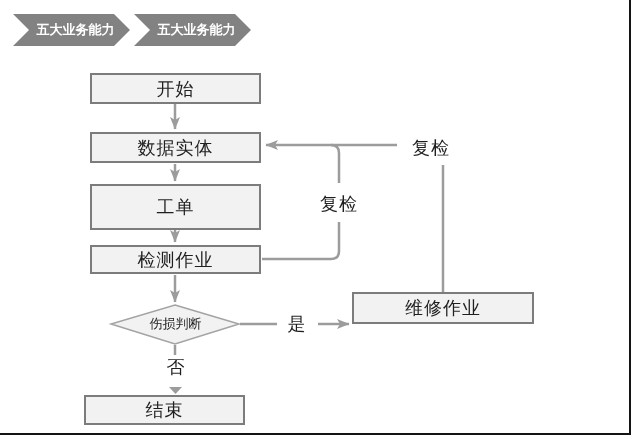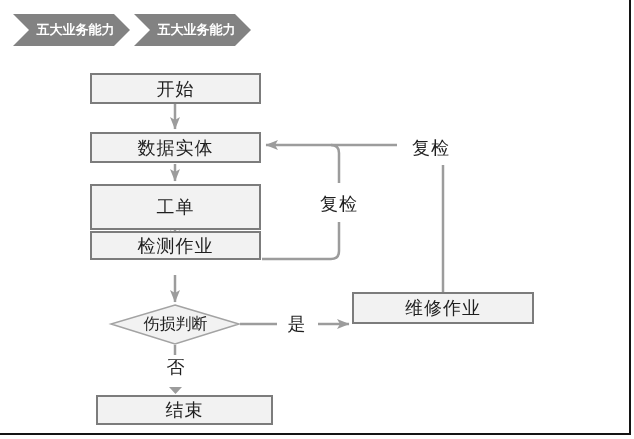--- a/index.html
+++ b/index.html
@@ -49,21 +49,21 @@
     border:2px solid var(--node-border);
     display:flex; align-items:center; justify-content:center;
     font-size:18px; letter-spacing:1px; color:var(--text);
   }
   .freelabel{
     position:absolute;
     display:flex; align-items:center; justify-content:center;
     font-size:18px; letter-spacing:1px; color:var(--text);
   }
   .freelabel.masked{ background:#fff; }
-  .diamond-label{ font-size:16px; letter-spacing:0;text-align:right; }
+  .diamond-label{ font-size:13px; letter-spacing:0;text-align:right; }
   
   .edge-right{ position:absolute; left:629px; top:0; width:2px; height:435px; background:#141414; }
   .edge-bottom{ position:absolute; left:0; top:433px; width:631px; height:2px; background:#141414; }
 </style>
 </head>
 <body>
 
 <div class="canvas">
 
   <div class="chevbar">
@@ -95,23 +95,23 @@
     <path class="conn" d="M339 183 V153 Q339 145 331 145"></path>
 
     <path class="conn" d="M443 165 V310"></path>
 
     <polygon class="diamond" points="175,305 239,324 175,344 111,324"></polygon>
   </svg>
 
   <div class="node" style="left:90px; top:73px; width:171px; height:31px;">开始</div>
   <div class="node" style="left:90px; top:132px; width:171px; height:31px;">数据实体</div>
   <div class="node" style="left:90px; top:184px; width:171px; height:46px;">工单</div>
-  <div class="node" style="left:90px; top:231px; width:171px; height:29px;">检测作业</div>
+  <div class="node" style="left:90px; top:245px; width:171px; height:29px;">检测作业</div>
   <div class="node" style="left:352px; top:292px; width:182px; height:32px;">维修作业</div>
-  <div class="node" style="left:96px; top:395px; width:177px; height:30px;">结束</div>
+  <div class="node" style="left:84px; top:395px; width:161px; height:30px;">结束</div>
 
   <div class="freelabel diamond-label" style="left:112px; top:307px; width:127px; height:34px;">伤损判断</div>
 
   <div class="freelabel masked" style="left:316px; top:193px; width:46px; height:21px;">复检</div>
   <div class="freelabel" style="left:408px; top:137px; width:46px; height:21px;">复检</div>
   <div class="freelabel" style="left:281px; top:313px; width:32px; height:22px;">是</div>
   <div class="freelabel" style="left:159px; top:355px; width:34px; height:23px;">否</div>
 
   <div class="edge-right"></div>
   <div class="edge-bottom"></div>

